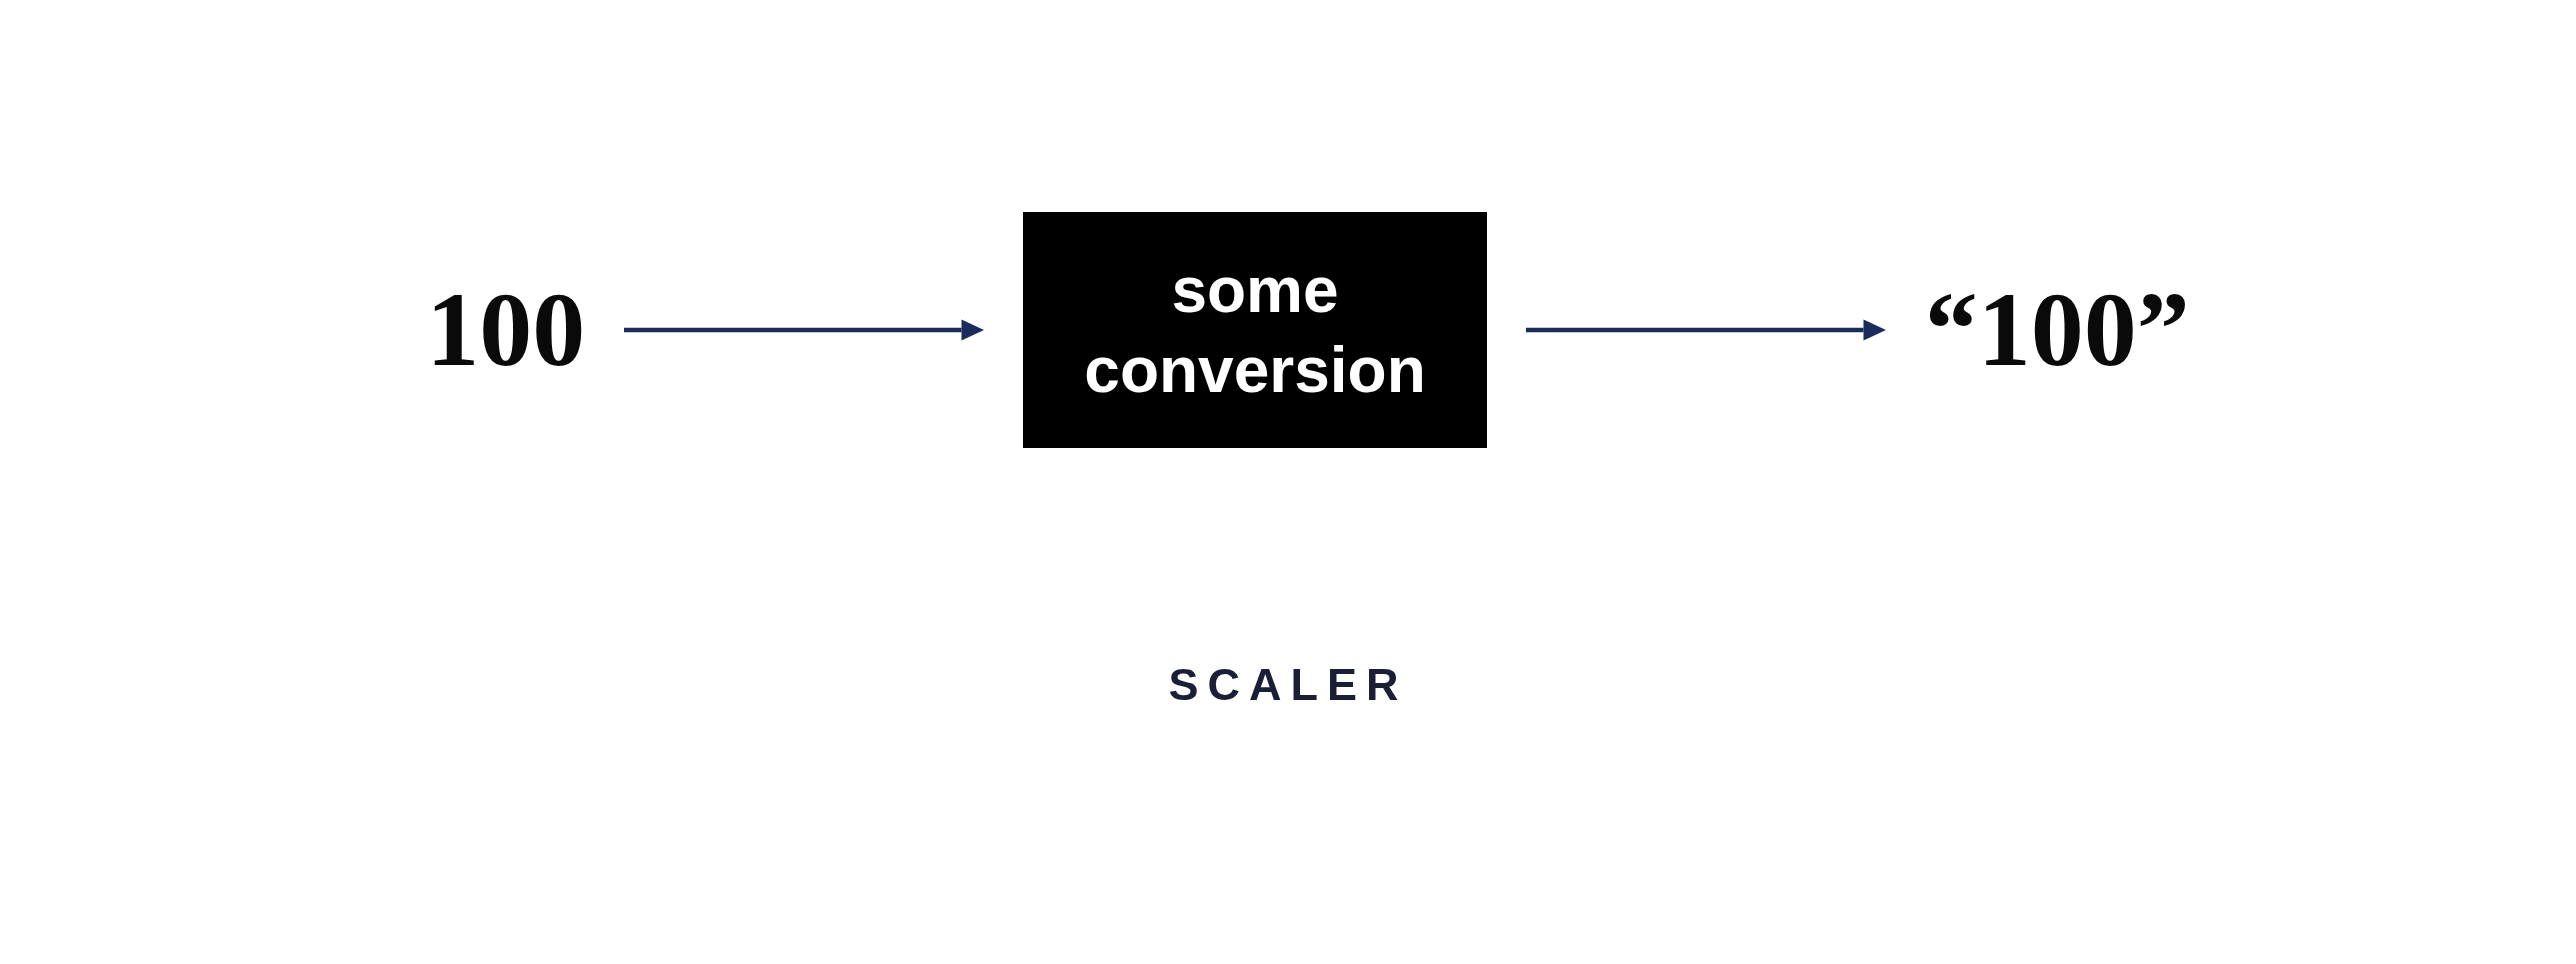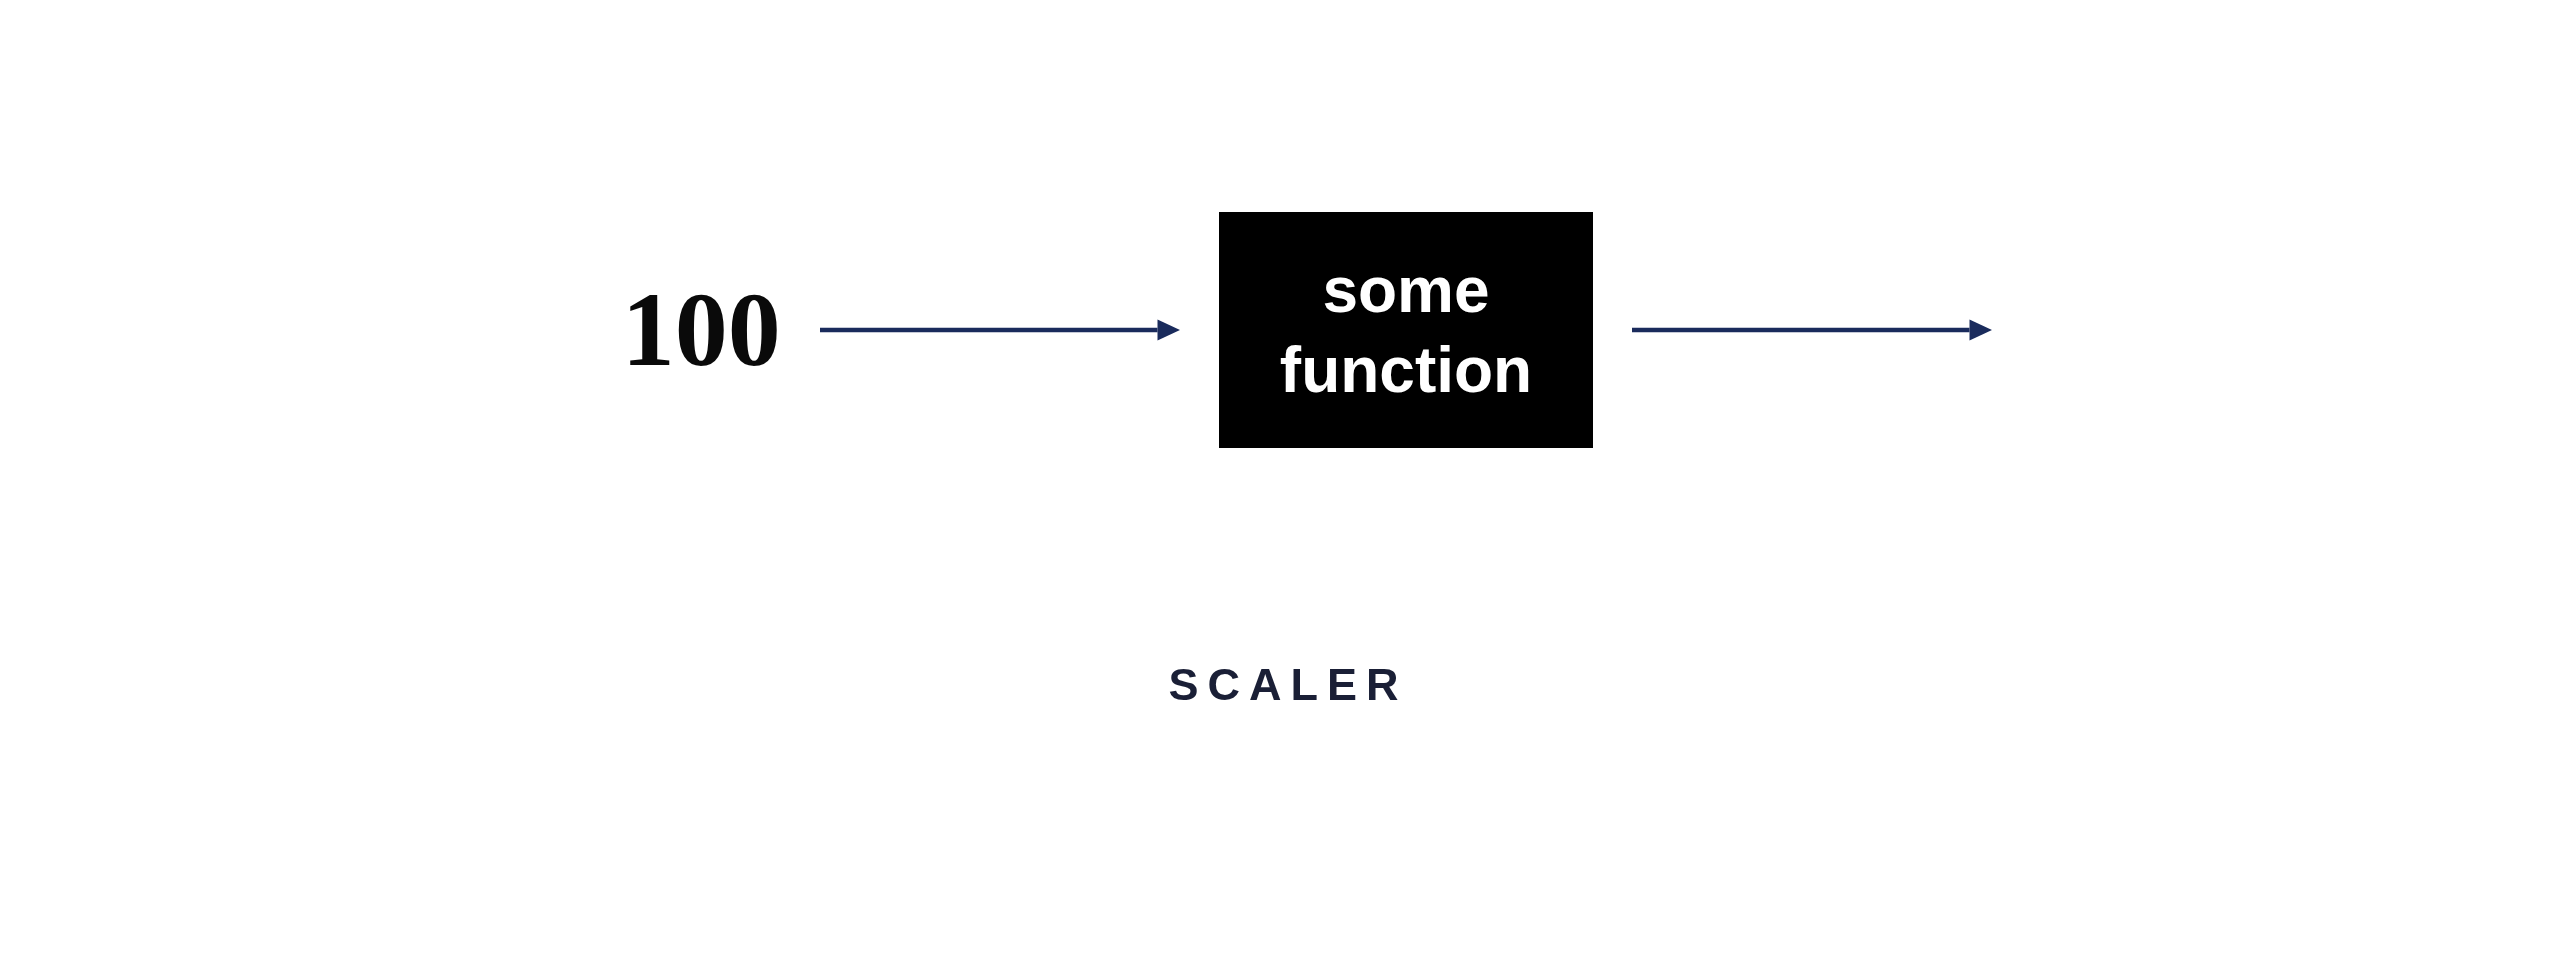--- a/index.html
+++ b/index.html
@@ -96,28 +96,29 @@
 
   <div class="arrow">
     <svg viewBox="0 0 480 40">
       <line x1="0" y1="20" x2="450" y2="20" stroke="#1a2b5c" stroke-width="6"></line>
       <polygon points="450,6 480,20 450,34" fill="#1a2b5c"></polygon>
     </svg>
   </div>
 
   <div class="conversion-box">
     <div>some</div>
-    <div>function</div>
+    <div>conversion</div>
   </div>
 
   <div class="arrow">
     <svg viewBox="0 0 480 40">
       <line x1="0" y1="20" x2="450" y2="20" stroke="#1a2b5c" stroke-width="6"></line>
       <polygon points="450,6 480,20 450,34" fill="#1a2b5c"></polygon>
     </svg>
   </div>
 
+  <div class="output-value">“100”</div>
 </div>
 
 <div class="logo-container">
   <div class="logo-scaler">SCALER</div>
 </div>
 
 
 </body></html>

